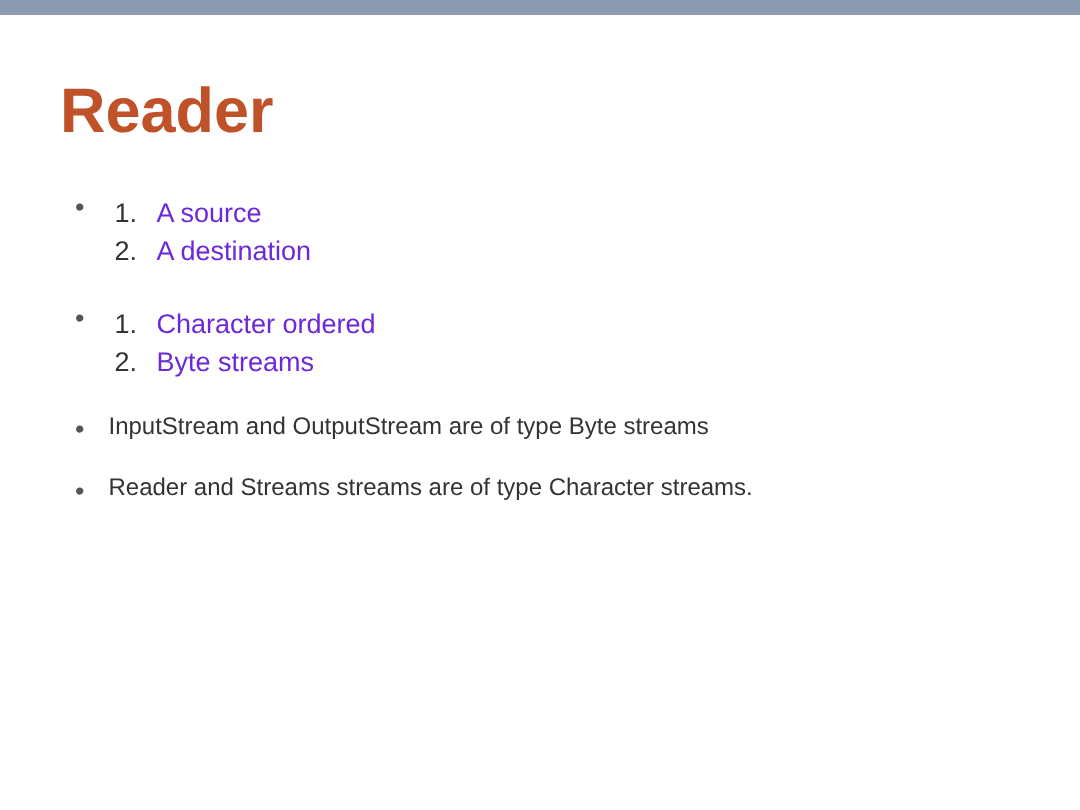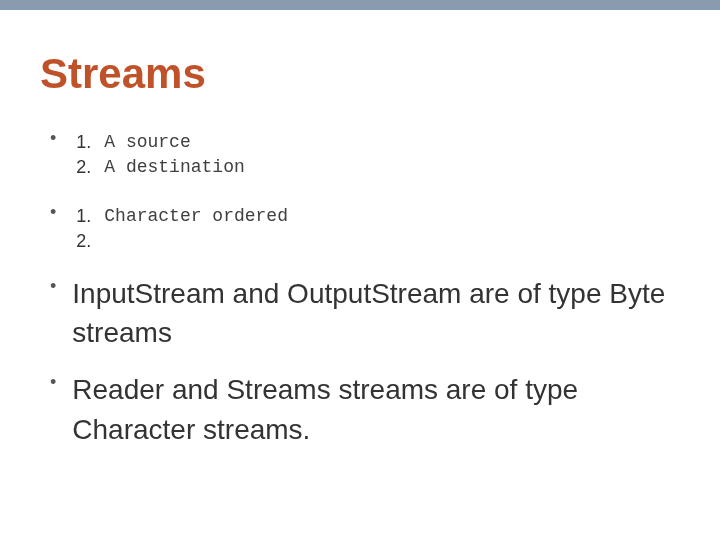--- a/index.html
+++ b/index.html
@@ -85,37 +85,36 @@
 
     .sub-num {
       margin-right: 8px;
       font-size: 18px;
       color: #333;
       min-width: 20px;
     }
 
     .sub-text {
       font-size: 18px;
-      color: #404040;
-      font-family: Liberation Mono, monospace;
+      color: #6d28d9;
     }
 
     .bullet-paragraph {
-      font-size: 28px;
+      font-size: 16px;
       color: #333;
       line-height: 1.4;
     }
   </style>
 </head>
 <body>
 
 <div class="slide">
   <div class="top-bar"></div>
 
-  <h1 class="slide-title">Streams</h1>
+  <h1 class="slide-title">Reader</h1>
 
   <div class="content">
 
     <div class="bullet-item">
       <span class="bullet-dot">•</span>
       <div class="bullet-text">
         <ul class="sub-list">
           <li>
             <span class="sub-num">1.</span>
             <span class="sub-text">A source</span>
@@ -131,20 +130,21 @@
     <div class="bullet-item">
       <span class="bullet-dot">•</span>
       <div class="bullet-text">
         <ul class="sub-list">
           <li>
             <span class="sub-num">1.</span>
             <span class="sub-text">Character ordered</span>
           </li>
           <li>
             <span class="sub-num">2.</span>
+            <span class="sub-text">Byte streams</span>
           </li>
         </ul>
       </div>
     </div>
 
     <div class="bullet-item">
       <span class="bullet-dot">•</span>
       <div class="bullet-text">
         <div class="bullet-paragraph">InputStream and OutputStream are of type Byte streams</div>
       </div>

